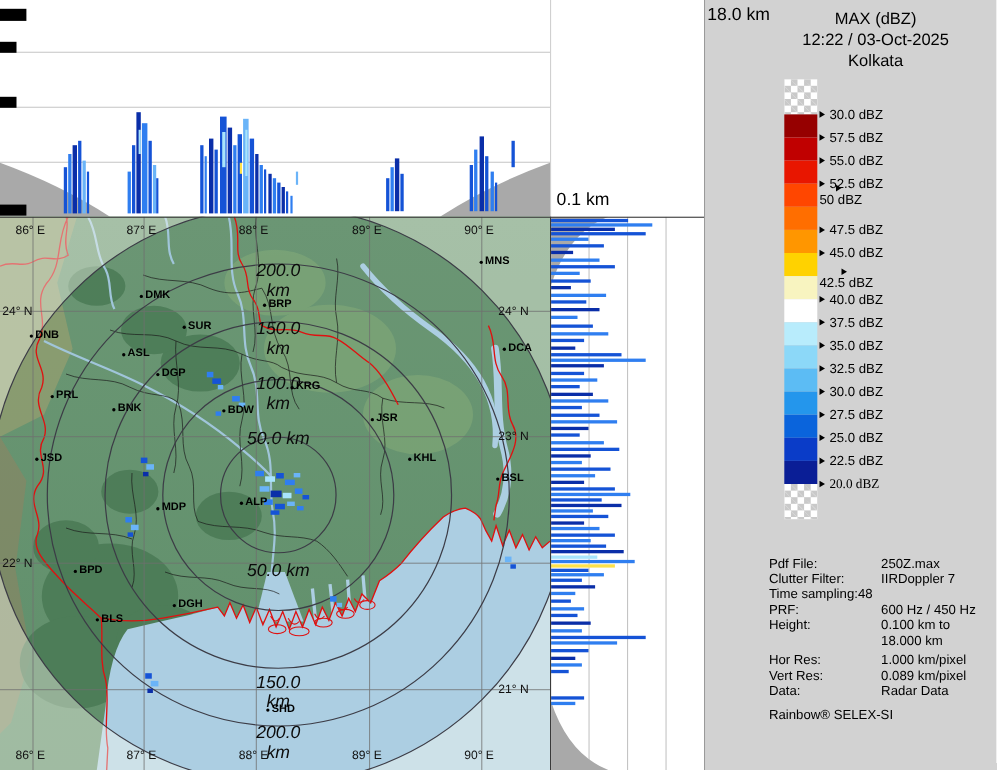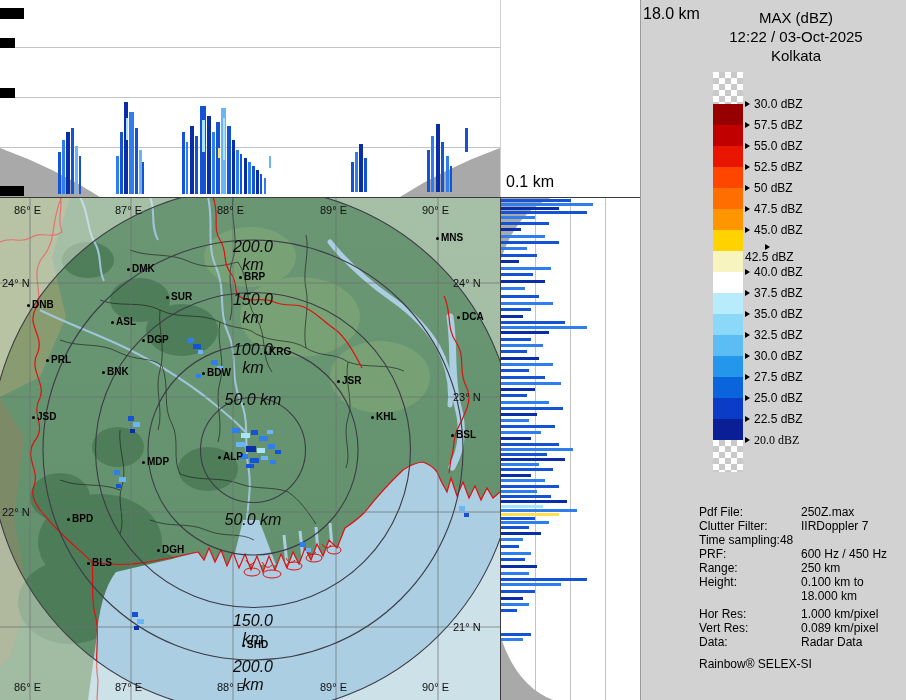--- a/index.html
+++ b/index.html
@@ -411,21 +411,21 @@
         <span>57.5 dBZ</span>
       </div>
       <div class="scale-label" style="top: 139px;">
         <span class="tri"></span>
         <span>55.0 dBZ</span>
       </div>
       <div class="scale-label" style="top: 160px;">
         <span class="tri"></span>
         <span>52.5 dBZ</span>
       </div>
-      <div class="scale-label" style="top: 181px;">
+      <div class="scale-label" style="top: 168px; flex-direction: column;">
         <span class="tri"></span>
         <span>50 dBZ</span>
       </div>
       <div class="scale-label" style="top: 202px;">
         <span class="tri"></span>
         <span>47.5 dBZ</span>
       </div>
       <div class="scale-label" style="top: 223px;">
         <span class="tri"></span>
         <span>45.0 dBZ</span>
@@ -482,24 +482,20 @@
       </div>
       <div class="info-row">
         <span class="info-label">Time sampling:48</span>
         <span></span>
       </div>
       <div class="info-row">
         <span class="info-label">PRF:</span>
         <span>600 Hz / 450 Hz</span>
       </div>
       <div class="info-row">
-        <span class="info-label">Range:</span>
-        <span>250 km</span>
-      </div>
-      <div class="info-row">
         <span class="info-label">Height:</span>
         <span>0.100 km to</span>
       </div>
       <div class="info-row">
         <span class="info-label"></span>
         <span>18.000 km</span>
       </div>
       <div class="info-row" style="margin-top: 4px;">
         <span class="info-label">Hor Res:</span>
         <span>1.000 km/pixel</span>

